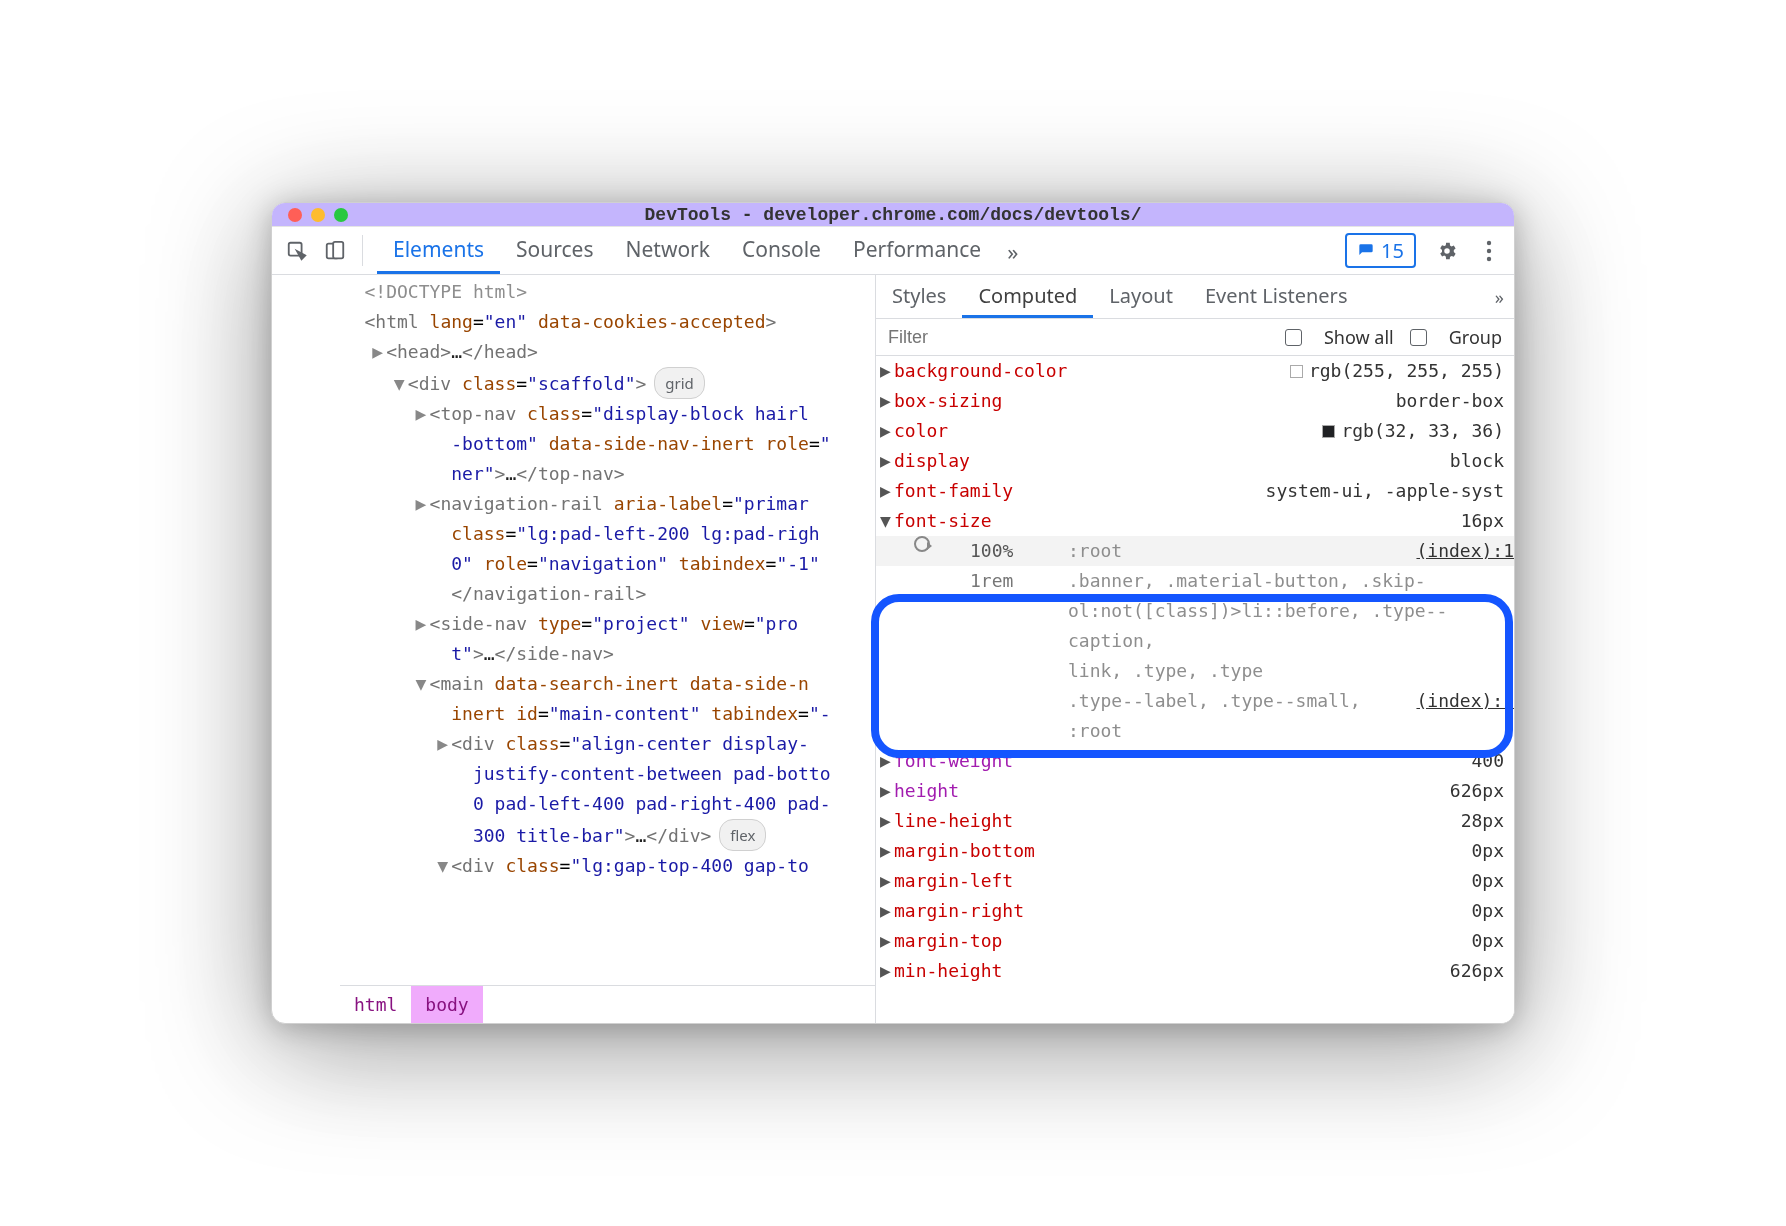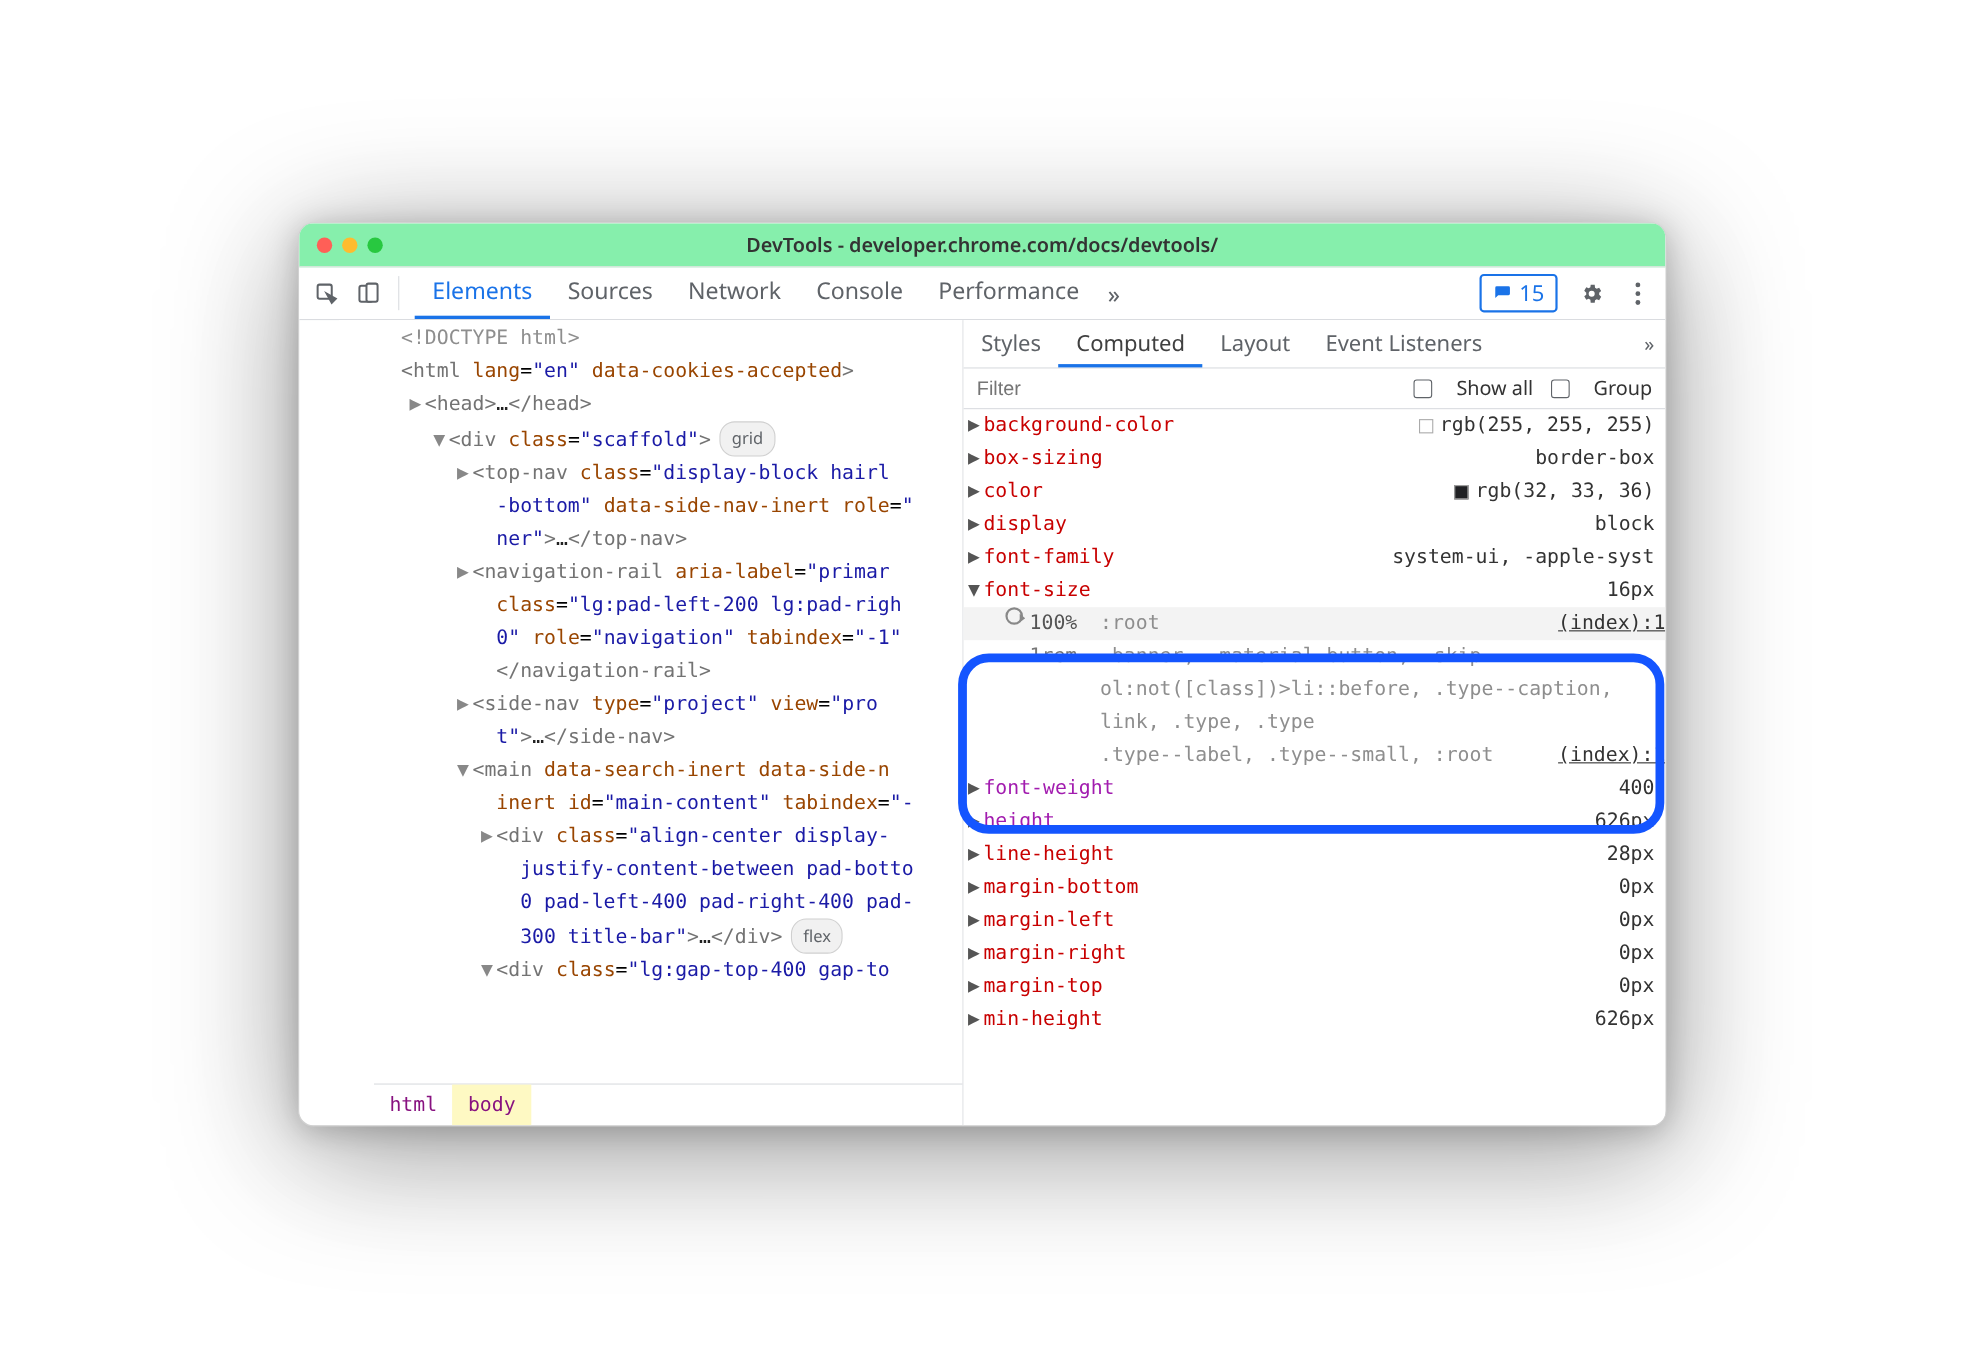--- a/index.html
+++ b/index.html
@@ -2,21 +2,21 @@
 <html><head>
 <meta charset="utf-8">
 <style>
 * { margin:0; padding:0; box-sizing:border-box; }
 body { font-family: -apple-system, "SF Pro Text", system-ui, sans-serif; background:#fff; }
 .stage { width:1786px; height:1226px; position:relative; display:flex; align-items:center; justify-content:center; }
 .shadow-wrap { filter: drop-shadow(0 20px 60px rgba(0,0,0,.35)) drop-shadow(0 4px 14px rgba(0,0,0,.25)); }
 .window { width:1244px; height:822px; background:#fff; border-radius:14px; overflow:hidden; border:1px solid #d0d0d0; display:flex; flex-direction:column; font-size:18px; }
 
 
-.titlebar { height:40px; background:#86efac; display:flex; align-items:center; border-bottom:1px solid #e5e5e5; position:relative; }
+.titlebar { height:24px; background:#c4b5fd; display:flex; align-items:center; border-bottom:1px solid #e5e5e5; position:relative;font-family:Liberation Mono, monospace; }
 .traffic { display:flex; gap:9px; padding:0 16px; }
 .traffic span { width:14px; height:14px; border-radius:50%; }
 .red{background:#ff5f57;} .yel{background:#febc2e;} .grn{background:#28c840;}
 .title { position:absolute; left:0; right:0; text-align:center; font-size:18px; color:#333; font-weight:600; pointer-events:none;}
 
 
 .tabbar { height:48px; border-bottom:1px solid #dadce0; display:flex; align-items:stretch; padding:0 6px; background:#fff; }
 .icon-btn { display:flex; align-items:center; justify-content:center; color:#5f6368; padding:0 8px; }
 .tabs { display:flex; align-items:stretch; margin-left:6px; }
 .tab { display:flex; align-items:center; padding:0 16px; color:#5f6368; font-size:21px; border-bottom:3px solid transparent; }
@@ -33,21 +33,21 @@
 .dom { flex:1; overflow:hidden; font-family: Menlo, Consolas, monospace; font-size:18px; line-height:30px; padding-top:2px; }
 .dom .line { white-space:pre; padding:0 6px 0 10px; }
 .tri { color:#888; display:inline-block; width:14px; }
 .sel-row { background:#e8e8e8; }
 .sel-dots { color:#999; letter-spacing:1px; }
 .t-tag{color:#737373;} .t-attr{color:#994500;} .t-str{color:#1a1aa6;} .t-comment{color:#8e8e8e;} .t-text{color:#222;}
 .sel-var { color:#888; font-style:italic; margin-left:10px;}
 .badge { display:inline-block; background:#f1f1f1; border:1px solid #d0d0d0; border-radius:14px; padding:0 10px; font-size:15px; color:#5f6368; font-family:-apple-system,system-ui; margin-left:8px; vertical-align:1px;}
 .crumbs { border-top:1px solid #dadce0; display:flex; font-family:Menlo,monospace; font-size:18px;margin-left:32px; }
 .crumb { padding:8px 14px; color:#881280; }
-.crumb.active { background:#fef9c3; }
+.crumb.active { background:#f0abfc; }
 
 
 .pane { width:638px; display:flex; flex-direction:column; position:relative; background:#fff; }
 .sub-tabs { height:44px; display:flex; align-items:stretch; border-bottom:1px solid #dadce0; }
 .sub-tab { display:flex; align-items:center; padding:0 16px; color:#5f6368; font-size:20px; border-bottom:3px solid transparent; }
 .sub-tab.active { color:#404040; font-weight:400; border-bottom-color:#1a73e8; }
 .sub-overflow { display:flex; align-items:center; color:#5f6368; padding:0 10px; margin-left:auto; }
 
 .filterbar { display:flex; align-items:center; border-bottom:1px solid #dadce0; padding:6px 12px; gap:16px; font-size:18px; color:#5f6368;}
 .filterbar input { border:none; outline:none; font-size:18px; flex:1; color:#5f6368; background:transparent;}
@@ -56,21 +56,21 @@
 
 .props { flex:1; overflow:hidden; font-family:Menlo,monospace; font-size:18px; line-height:30px; }
 .prow { display:flex; padding:0 10px 0 4px; align-items:flex-start; white-space:pre; }
 .prow .tri{color:#555;}
 .pname { color:#c80000; }
 .pname.dim { color:#a21caf; }
 .pval { margin-left:auto; color:#333; white-space:pre; display:flex; align-items:center; gap:6px;}
 .swatch { width:13px; height:13px; border:1px solid #aaa; display:inline-block; }
 
 .trace { padding-left:38px; color:#777; }
-.trace-row { display:flex; }
+.trace-row { display:flex;gap:34px; }
 .trace-left { width:64px; color:#777; }
 .trace-sel { flex:1; color:#8e8e8e; }
 .trace-link { color:#333; text-decoration:underline; white-space:nowrap; }
 .trace-row.hi { background:#f3f3f3; }
 .trace-row.hi .trace-left{ color:#555;}
 .jump-icon { width:16px; height:16px; border:2px solid #888; border-radius:50%; position:relative; display:inline-block; margin-right:6px; }
 .jump-icon::after{content:"";position:absolute;right:-4px;top:4px;border-left:5px solid #888;border-top:4px solid transparent;border-bottom:4px solid transparent;}
 
 .highlight-box { position:absolute; border:8px solid #1455ff; border-radius:28px; pointer-events:none; }
 </style>

